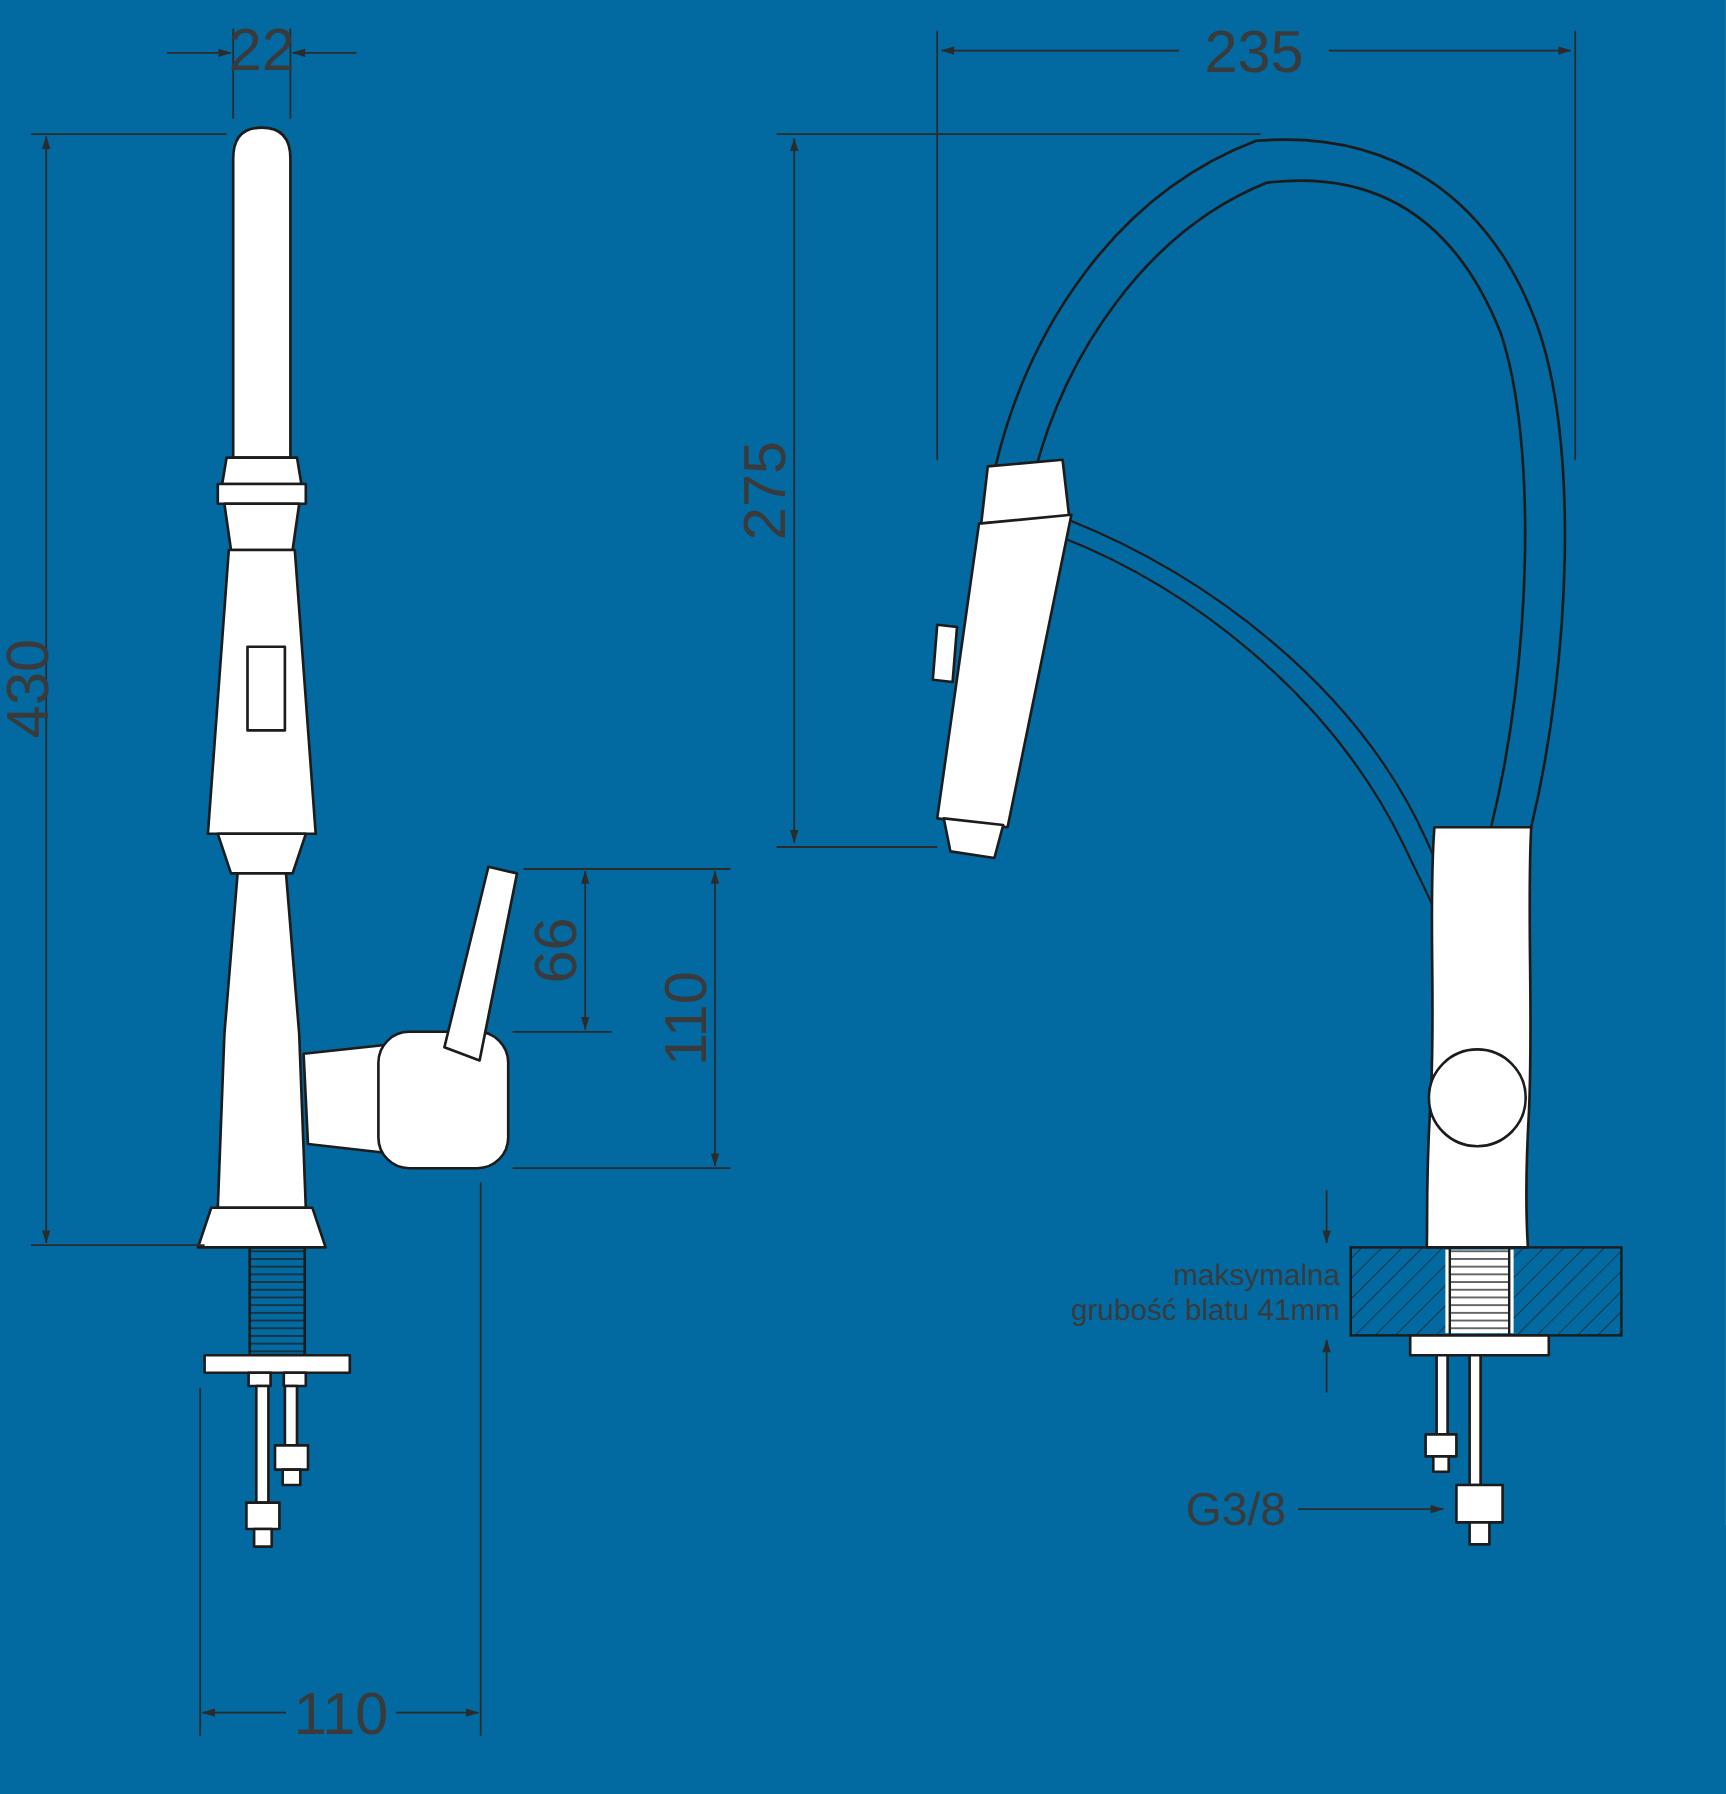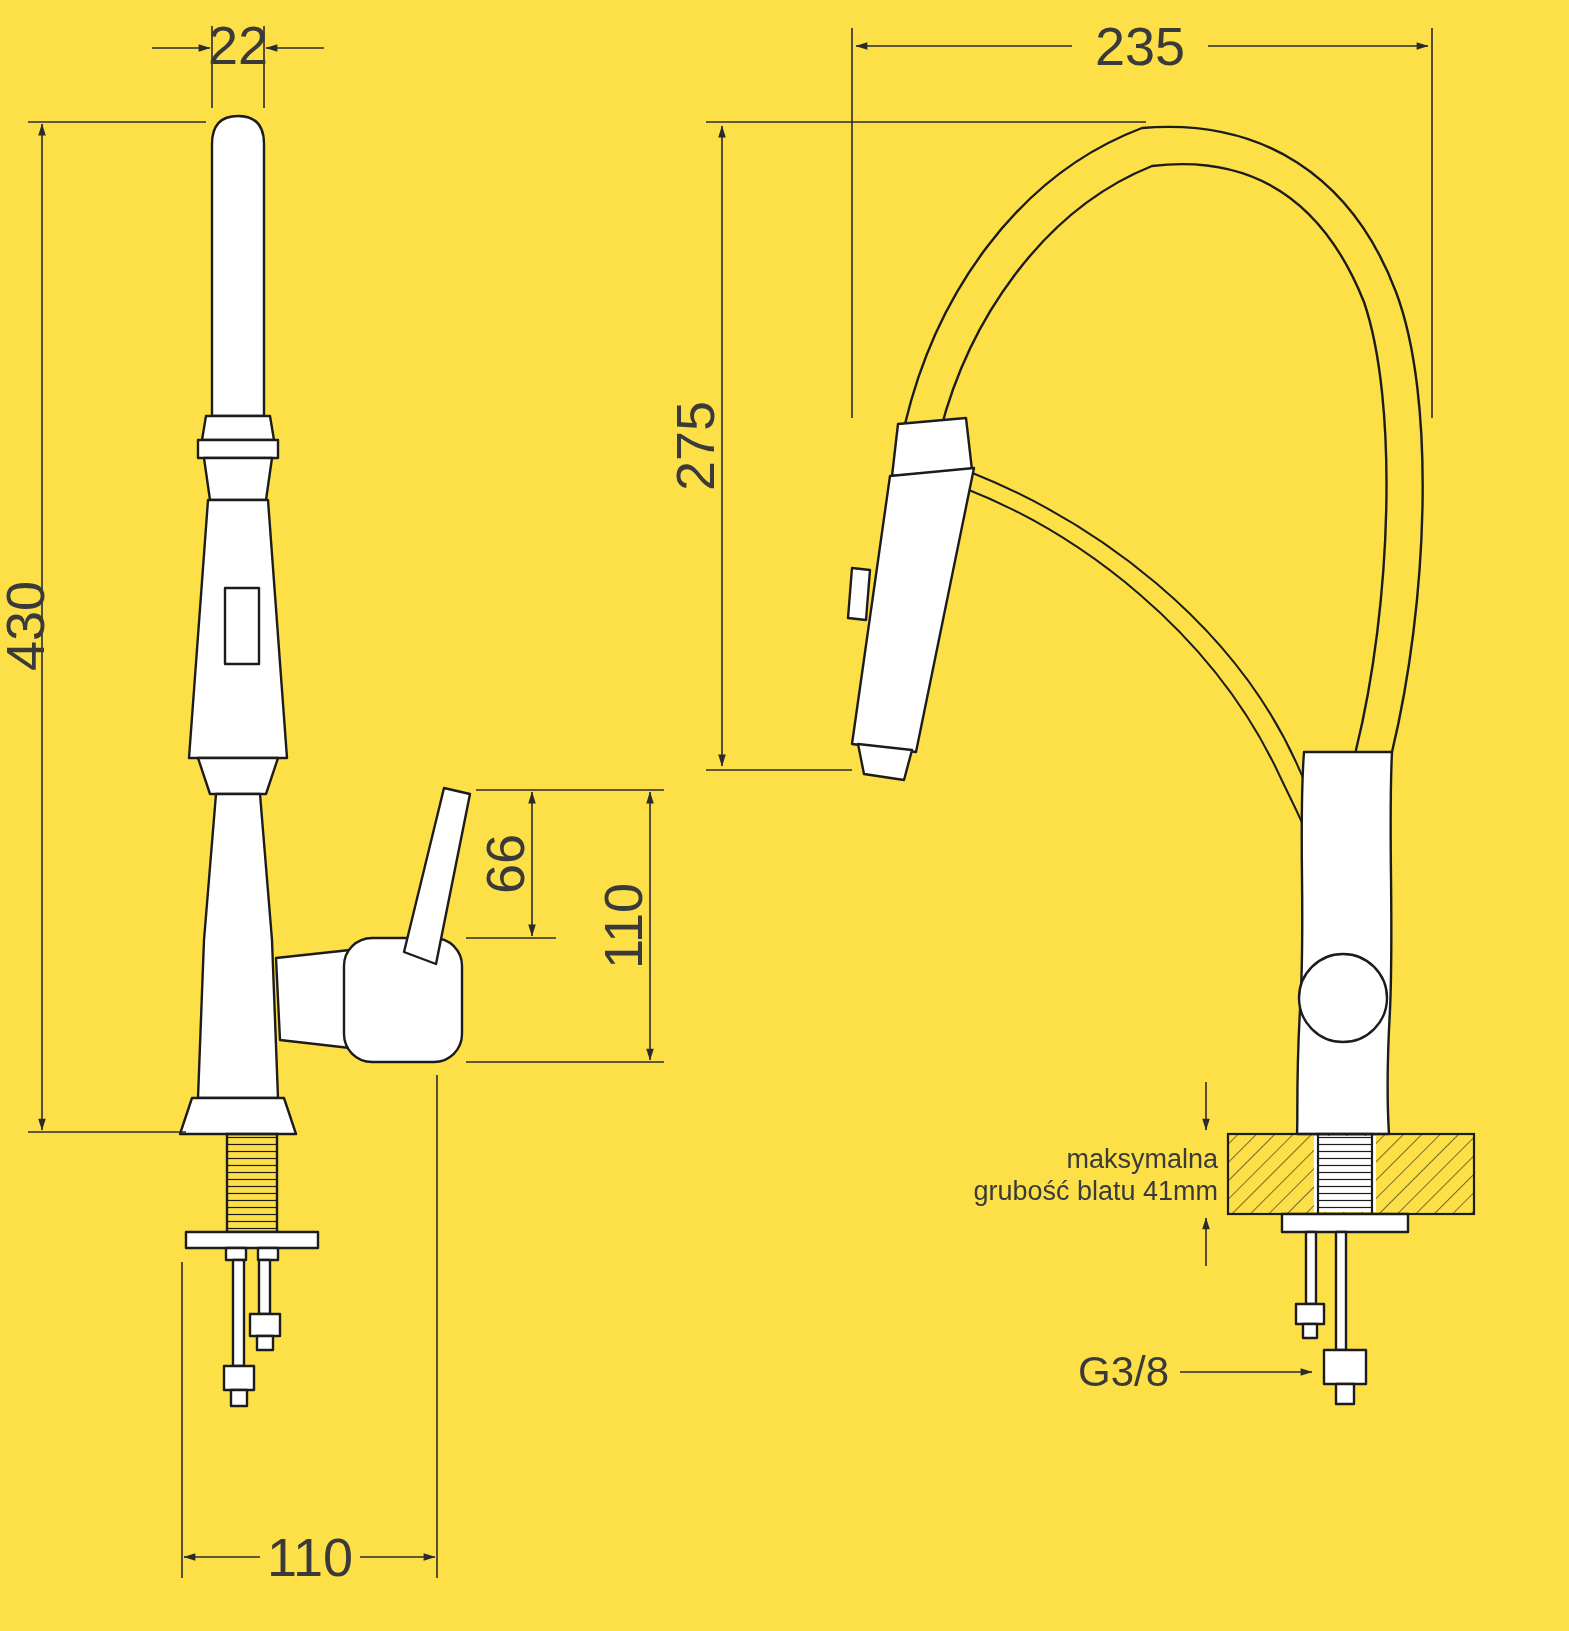--- a/index.html
+++ b/index.html
@@ -4,21 +4,21 @@
 <style>
   html, body {
     margin: 0;
     padding: 0;
     background: #ffffff;
   }
   .page {
     position: relative;
     width: 1569px;
     height: 1631px;
-    background: #fde047;
+    background: #0369a1;
     overflow: hidden;
   }
   svg { display: block; }
 
   .outline {
     fill: #ffffff;
     stroke: #1c1c1c;
     stroke-width: 2.4;
     stroke-linejoin: round;
   }

